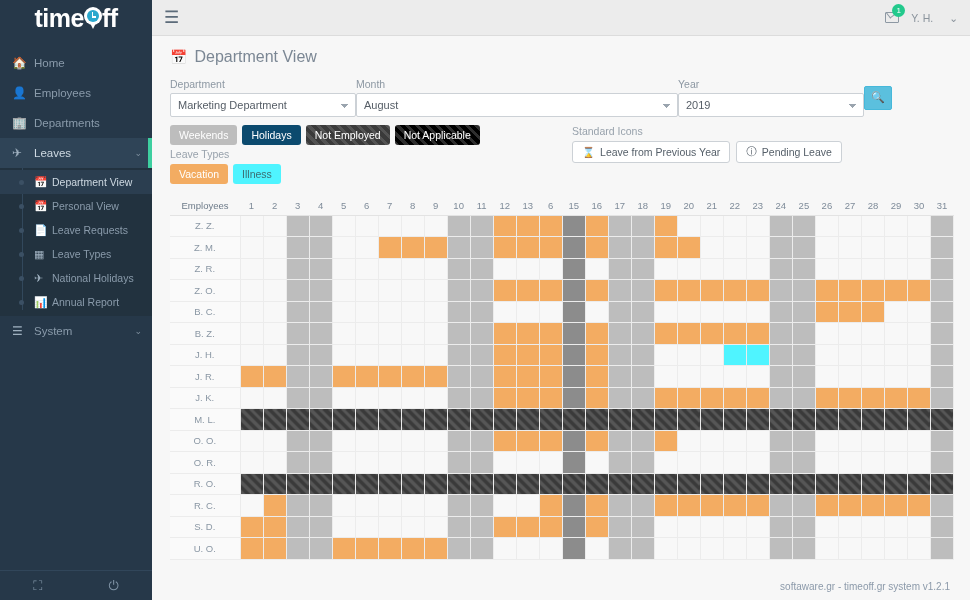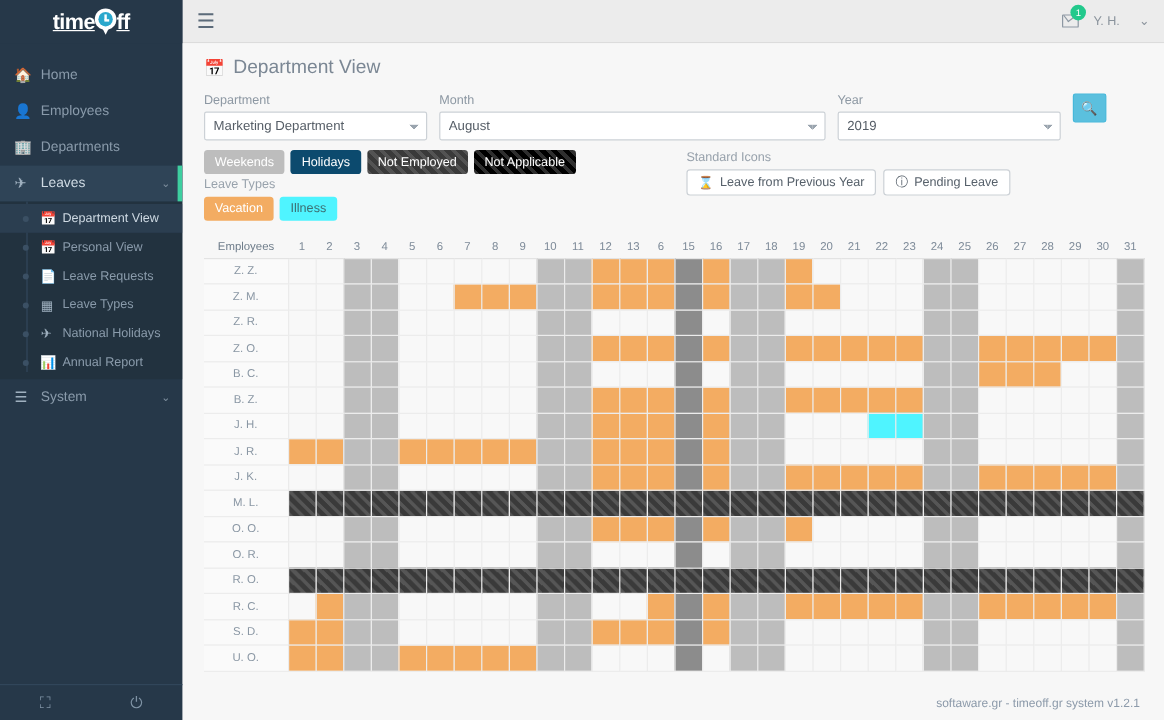--- a/index.html
+++ b/index.html
@@ -18,21 +18,21 @@
     background: #263849;
     display: flex; flex-direction: column;
     flex: 0 0 152px;
     position: relative;
   }
   .logo-area {
     height: 36px; display: flex; align-items: center; justify-content: center;
     background: #263849;
   }
   .logo { display: flex; align-items: center; }
-  .logo-text { font-size: 18px; font-weight: bold; color: #ffffff; letter-spacing: -0.5px; line-height: 1; text-decoration: underline; }
+  .logo-text { font-size: 25px; font-weight: bold; color: #ffffff; letter-spacing: -0.5px; line-height: 1; }
   .logo-pin {
     position: relative; width: 20px; height: 24px; margin: 0 -1px 0 -1px;
     display: inline-block; vertical-align: middle;
   }
   .logo-pin .pin-body {
     position: absolute; left: 1px; top: 1px; width: 18px; height: 18px;
     background: #ffffff; border-radius: 50% 50% 50% 50%;
   }
   .logo-pin .pin-tip {
     position: absolute; left: 5px; top: 13px; width: 0; height: 0;
@@ -110,21 +110,21 @@
   .page-head {
     padding: 12px 0 8px 18px; background:#f7f7f7;
     display:flex; align-items:center; gap:7px;
   }
   .page-head .cal-ico { color:#9aa4ae; font-size:14px; }
   .page-title { font-size:16px; color:#7b8794; font-weight:400; }
 
   .content { padding: 4px 18px 0 18px; flex:1; overflow:hidden; }
 
   
-  .filters { display:flex; align-items:flex-start; gap:10px; }
+  .filters { display:flex; align-items:center; }
   .fgroup { display:flex; flex-direction:column; }
   .flabel { font-size:10.5px; color:#8d98a3; margin-bottom:3px; }
   .fselect {
     height:24px; border:1px solid #ccd1d6; background:#fff; border-radius:2px;
     font-size:11px; color:#555d66; padding:0 18px 0 7px;
     appearance:none; -webkit-appearance:none;
     background-image: linear-gradient(45deg, transparent 50%, #9aa4ae 50%), linear-gradient(135deg, #9aa4ae 50%, transparent 50%);
     background-position: calc(100% - 10px) 10px, calc(100% - 6px) 10px;
     background-size: 4px 4px, 4px 4px; background-repeat:no-repeat;
     font-family:"Liberation Sans", sans-serif;

